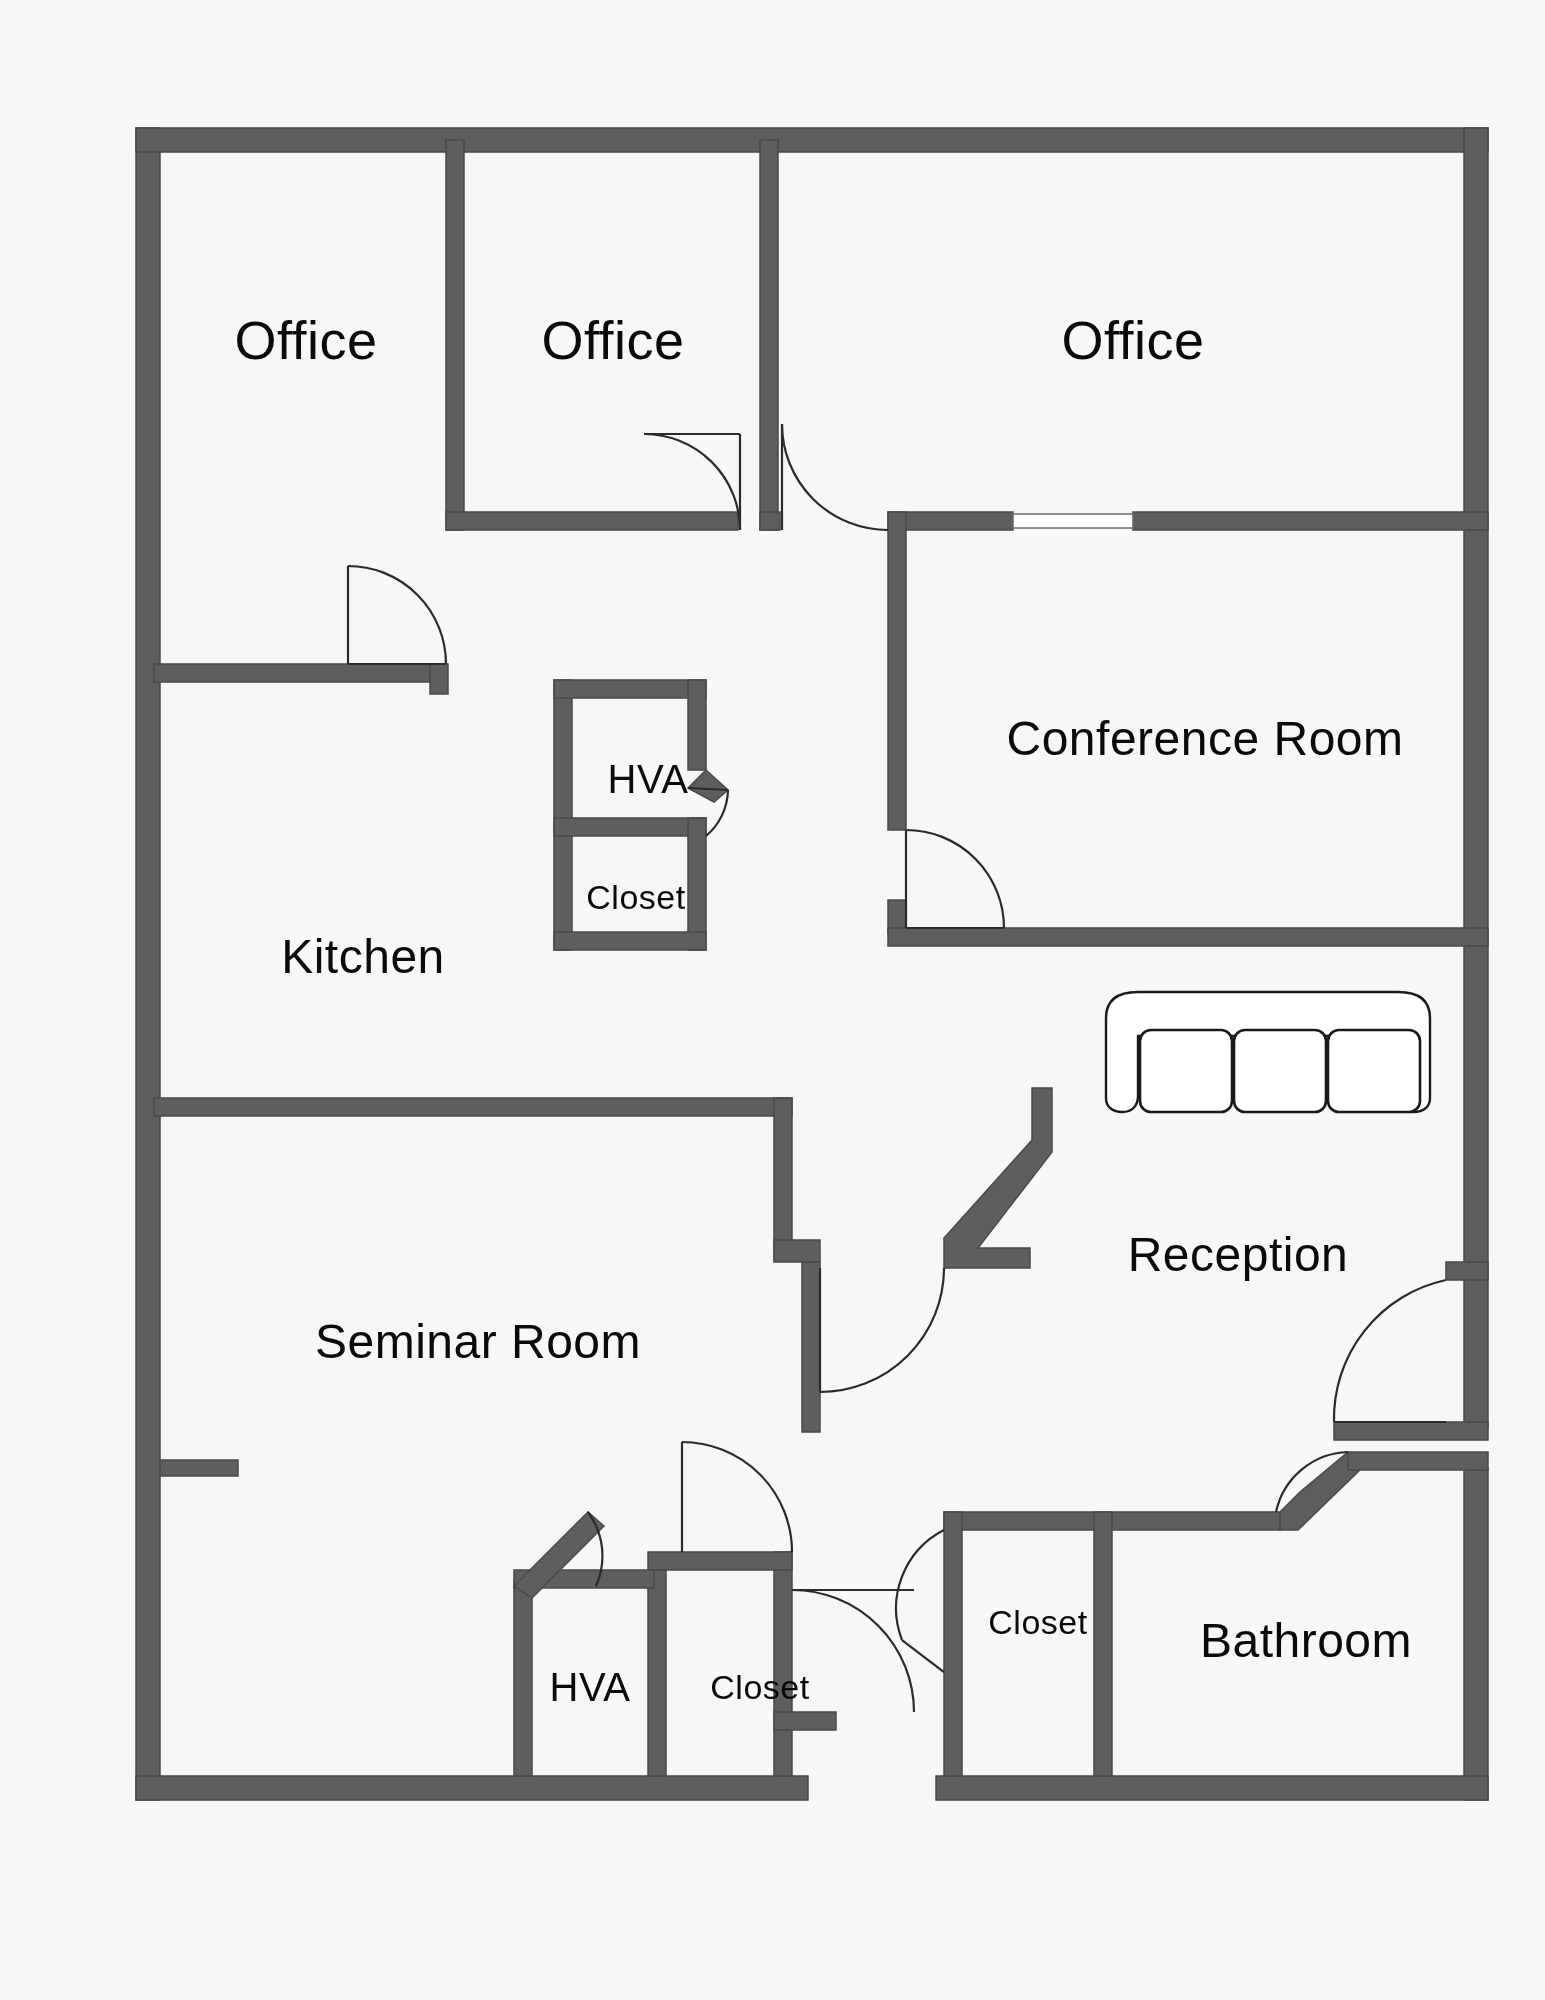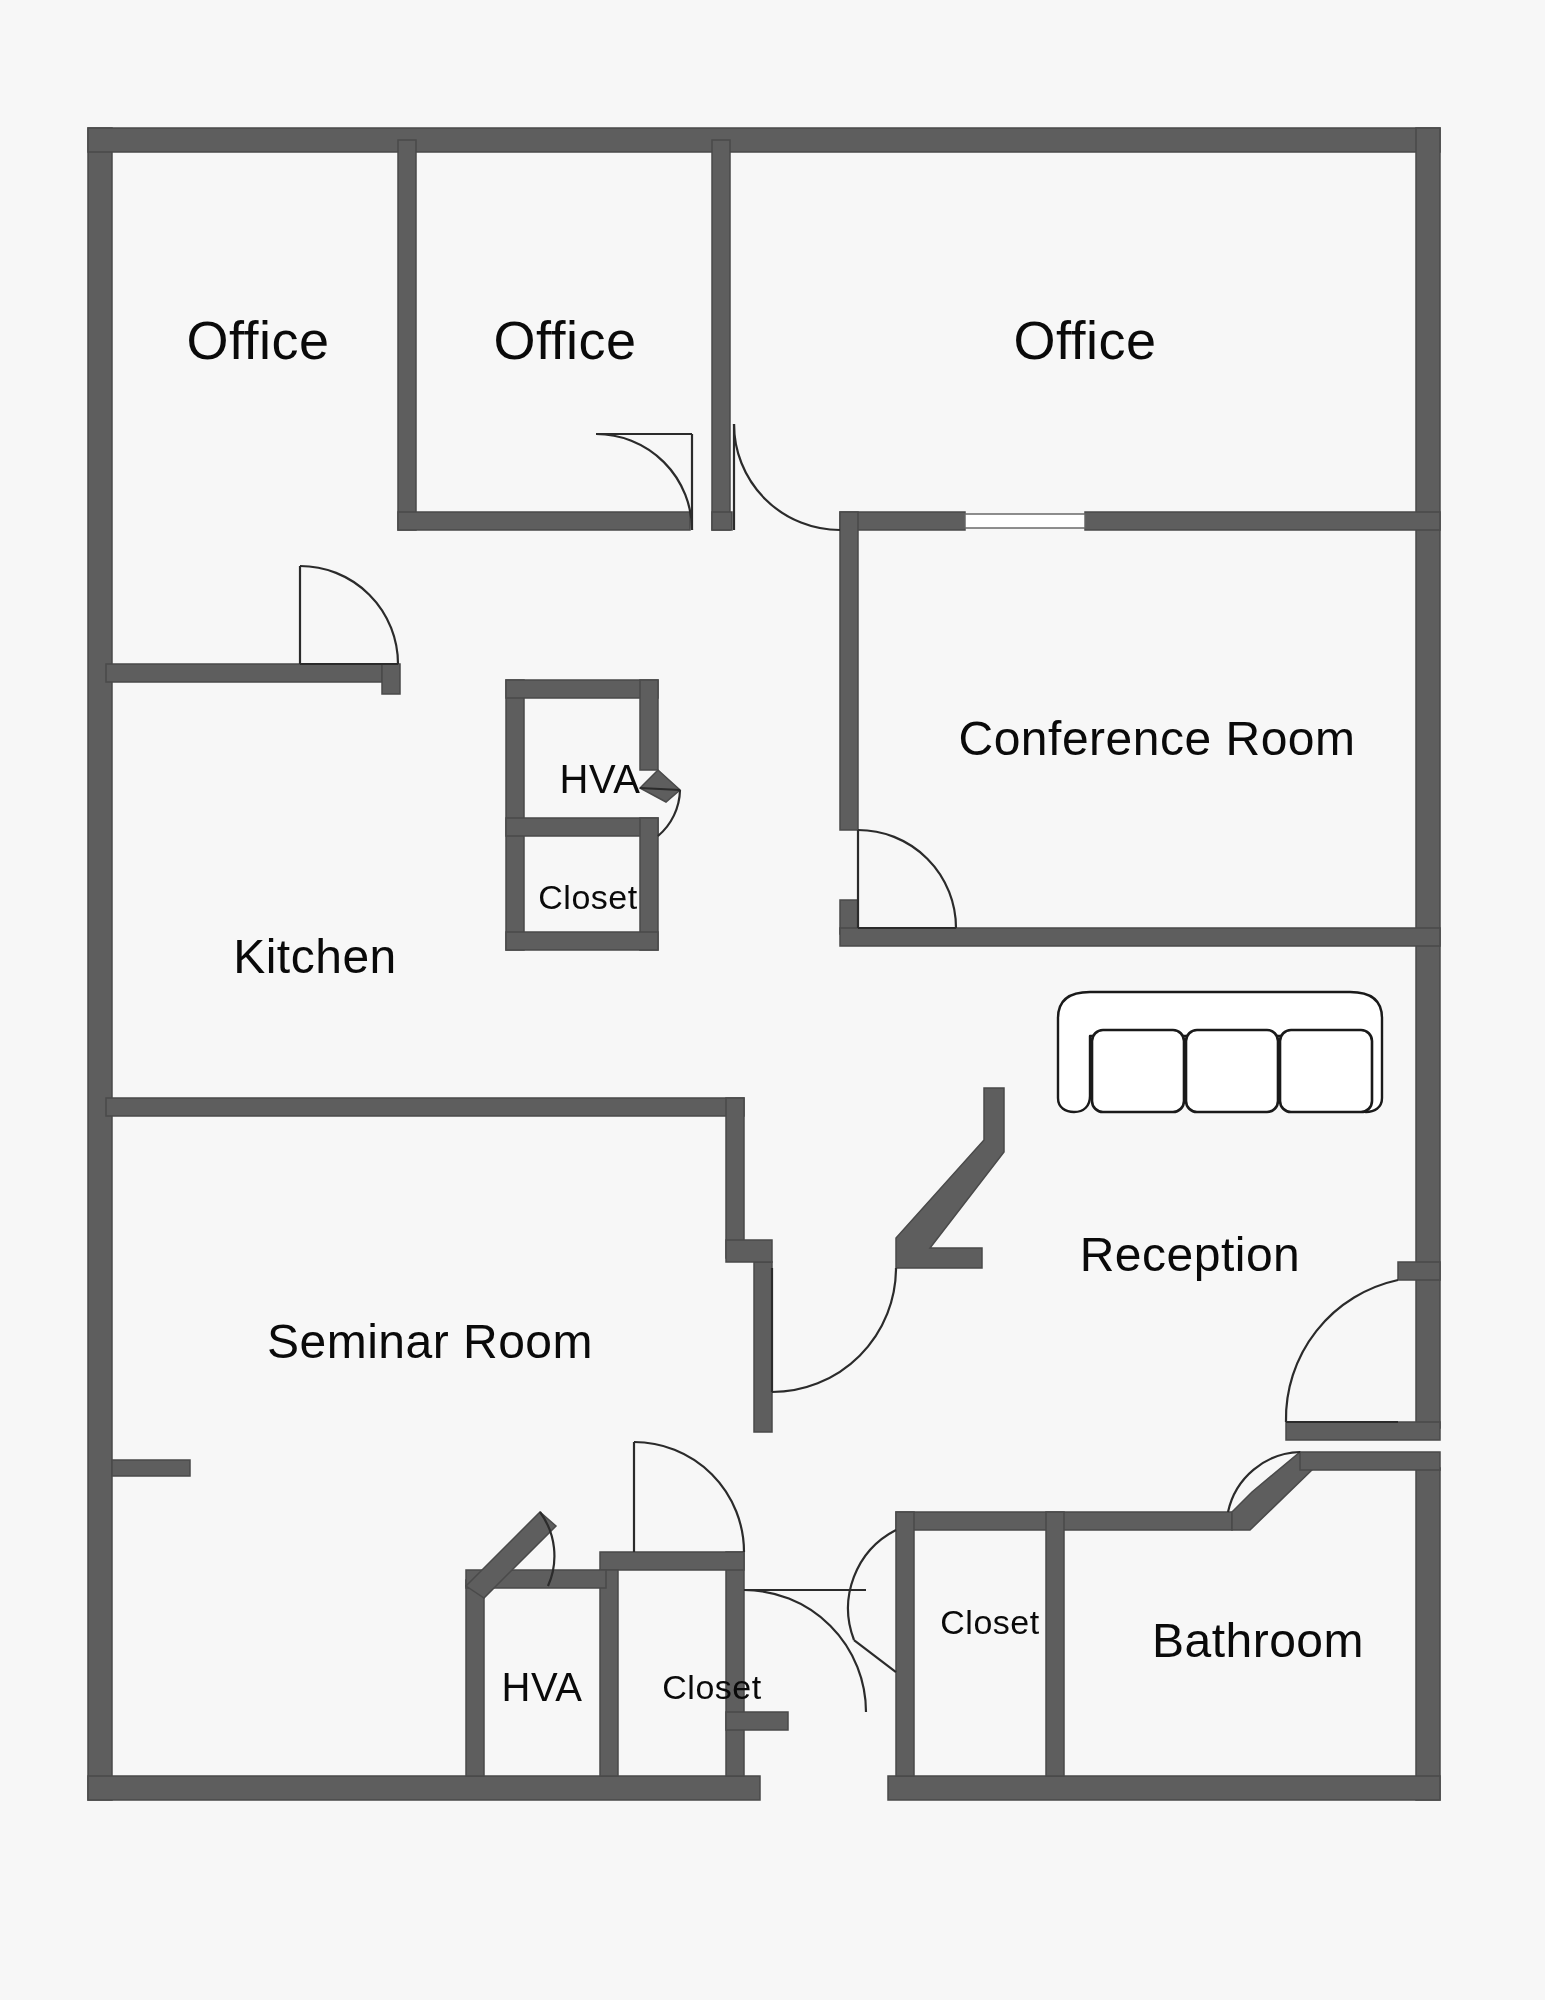--- a/index.html
+++ b/index.html
@@ -11,20 +11,21 @@
     width: 1545px;
     height: 2000px;
     font-family: "Liberation Sans", sans-serif;
     overflow: hidden;
   }
   #floorplan-root {
     position: relative;
     width: 1398px;
     height: 2000px;
     background: #f7f7f7;
+    padding-left: 48px;
   }
   svg#plan {
     display: block;
     width: 1545px;
     height: 2000px;
   }
   .wall {
     fill: #5e5e5e;
     stroke: #4a4a4a;
     stroke-width: 1.5;

